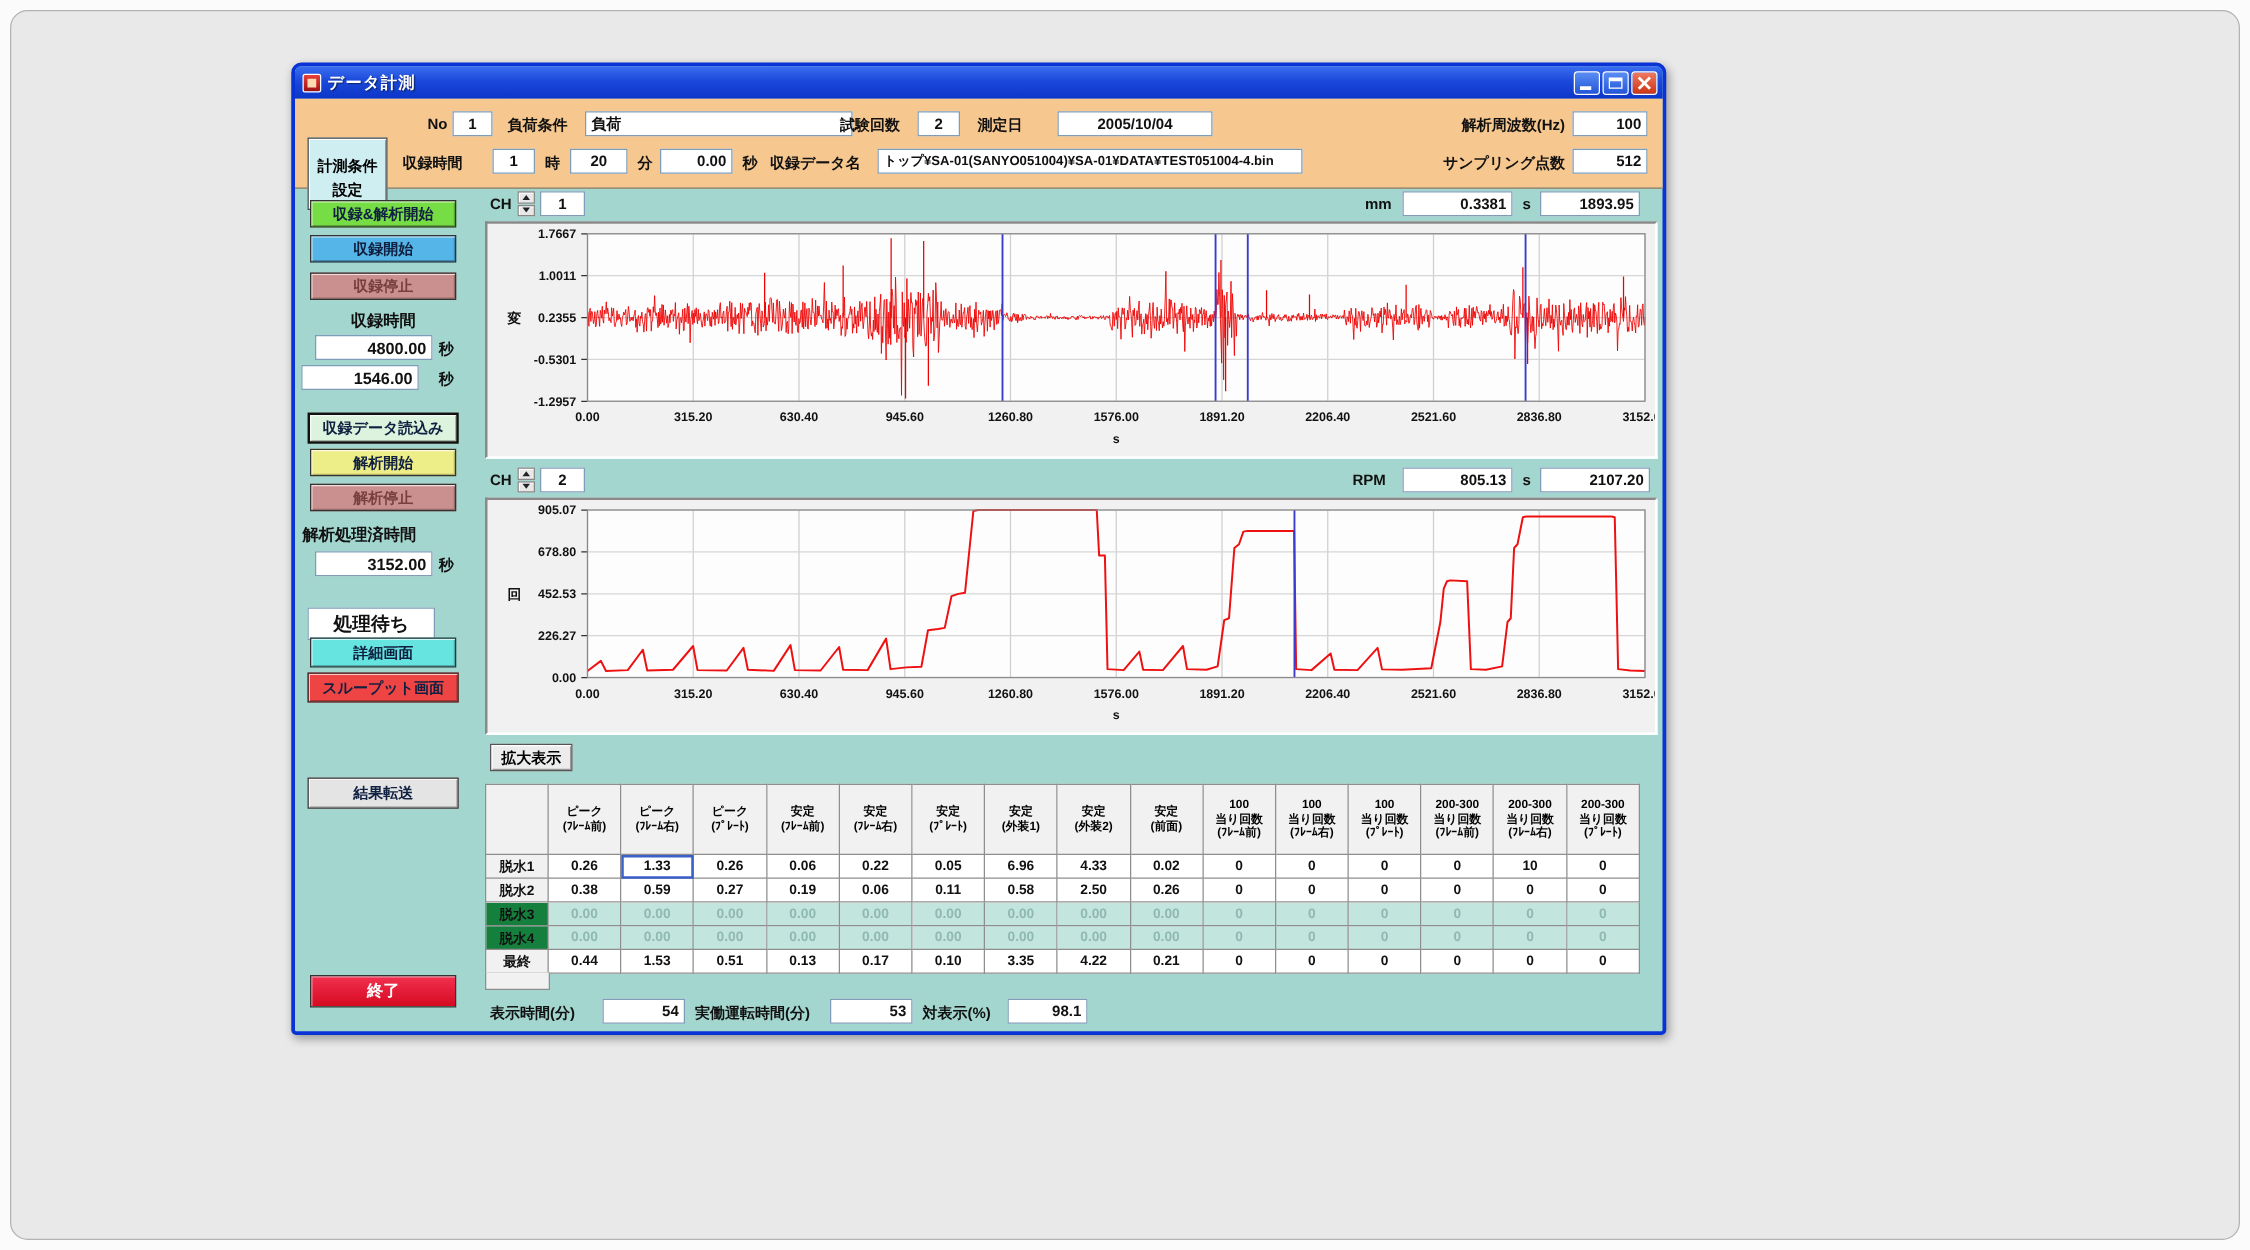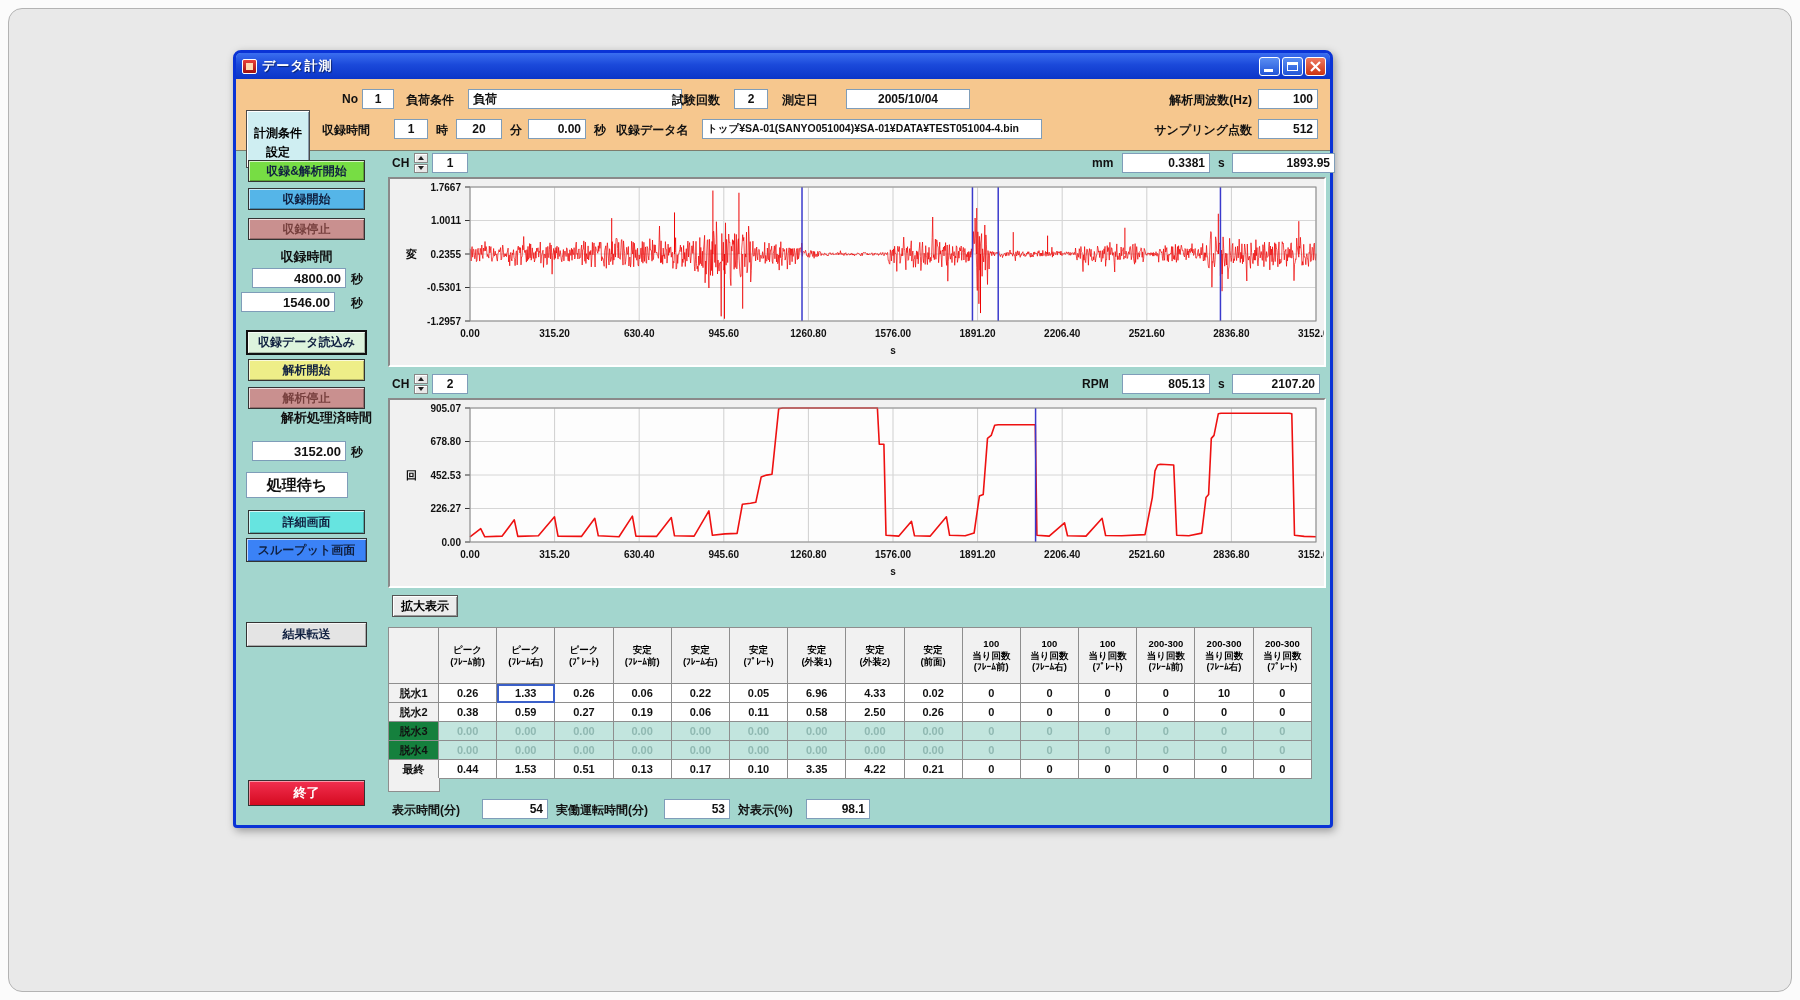--- a/index.html
+++ b/index.html
@@ -104,43 +104,43 @@
   <button class="sidebtn" style="top:135px; background:#55b5e8;">収録開始</button>
   <button class="sidebtn" style="top:165px; background:#c9908f; color:#77403e;">収録停止</button>
   <span class="side-lbl" style="left:12px; top:195px; width:117px; text-align:center;">収録時間</span>
   <input class="field num" style="left: 16px; top: 215px; width: 94px; height: 20px; font-size: 13px;" readonly="" value="4800.00">
   <span class="unit" style="left:115px; top:218px;">秒</span>
   <input class="field num" style="left: 5px; top: 239px; width: 94px; height: 20px; font-size: 13px;" readonly="" value="1546.00">
   <span class="unit" style="left:115px; top:242px;">秒</span>
   <button class="sidebtn" style="top:277px; left:10px; width:121px; height:25px; background:#ddf3dd; border:2px solid #111; line-height:21px;">収録データ読込み</button>
   <button class="sidebtn" style="top:306px; background:#eeee88;">解析開始</button>
   <button class="sidebtn" style="top:334px; background:#c9908f; color:#77403e;">解析停止</button>
-  <span class="side-lbl" style="left:6px; top:356px; width:130px; text-align:right;">解析処理済時間</span>
+  <span class="side-lbl" style="left:6px; top:366px; width:130px; text-align:left;">解析処理済時間</span>
   <input class="field num" style="left: 16px; top: 388px; width: 94px; height: 20px; font-size: 13px;" readonly="" value="3152.00">
   <span class="unit" style="left:115px; top:391px;">秒</span>
-  <input class="field ctr" style="left: 10px; top: 419px; width: 102px; height: 26px; font-size: 15px;" readonly="" value="処理待ち">
+  <input class="field ctr" style="left: 10px; top: 433px; width: 102px; height: 26px; font-size: 15px;" readonly="" value="処理待ち">
   <button class="sidebtn" style="top:457px; height:24px; line-height:22px; background:#66e4e0;">詳細画面</button>
-  <button class="sidebtn" style="top:485px; left:10px; width:121px; height:24px; line-height:22px; background:#3b82f6;">スループット画面</button>
+  <button class="sidebtn" style="top:485px; left:10px; width:121px; height:24px; line-height:22px; background:#ef4444;">スループット画面</button>
   <button class="sidebtn" style="top:569px; left:10px; width:121px; height:25px; line-height:23px; background:#e4e4e4;">結果転送</button>
   <button class="exit-btn">終了</button>
 
   <span class="chart-hdr-lbl" style="left:156px; top:103px;">CH</span>
   <span class="spinner" style="left:178px; top:100px;">
     <button class="spin-btn">
         <span class="tri-up"></span>
       </button>
     <button class="spin-btn">
         <span class="tri-dn"></span>
       </button>
   </span>
   <input class="field ctr" style="left: 196px; top: 100px; width: 36px; height: 20px;" readonly="" value="1">
   <span class="chart-hdr-lbl" style="left:856px; top:103px;">mm</span>
   <input class="field num" style="left: 886px; top: 100px; width: 88px; height: 20px;" readonly="" value="0.3381">
   <span class="chart-hdr-lbl" style="left:982px; top:103px;">s</span>
-  <input class="field num" style="left: 996px; top: 100px; width: 103px; height: 20px;" readonly="" value="1893.95">
+  <input class="field num" style="left: 996px; top: 100px; width: 80px; height: 20px;" readonly="" value="1893.95">
 
   <div class="chart-box" style="top:124px;">
     <svg id="chart1" width="934" height="186">
         <rect x="80" y="8" width="846" height="134" fill="#fdfdfd"></rect>
         <line x1="80" y1="8" x2="80" y2="142" stroke="#cfcfcf" stroke-width="1"></line>
         <text x="80" y="158" text-anchor="middle" font-size="10" font-weight="bold" fill="#111">0.00</text>
         <line x1="164.6" y1="8" x2="164.6" y2="142" stroke="#cfcfcf" stroke-width="1"></line>
         <text x="164.6" y="158" text-anchor="middle" font-size="10" font-weight="bold" fill="#111">315.20</text>
         <line x1="249.2" y1="8" x2="249.2" y2="142" stroke="#cfcfcf" stroke-width="1"></line>
         <text x="249.2" y="158" text-anchor="middle" font-size="10" font-weight="bold" fill="#111">630.40</text>

